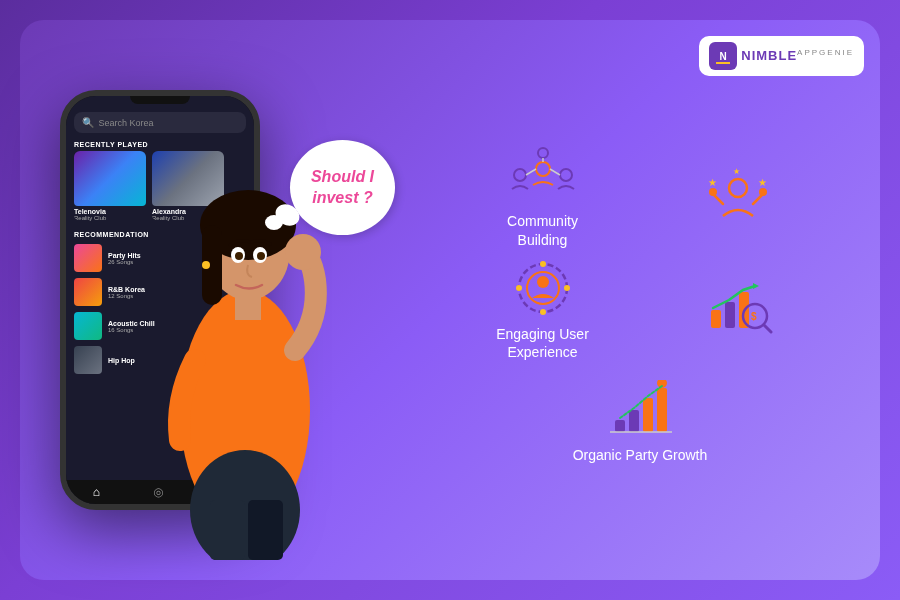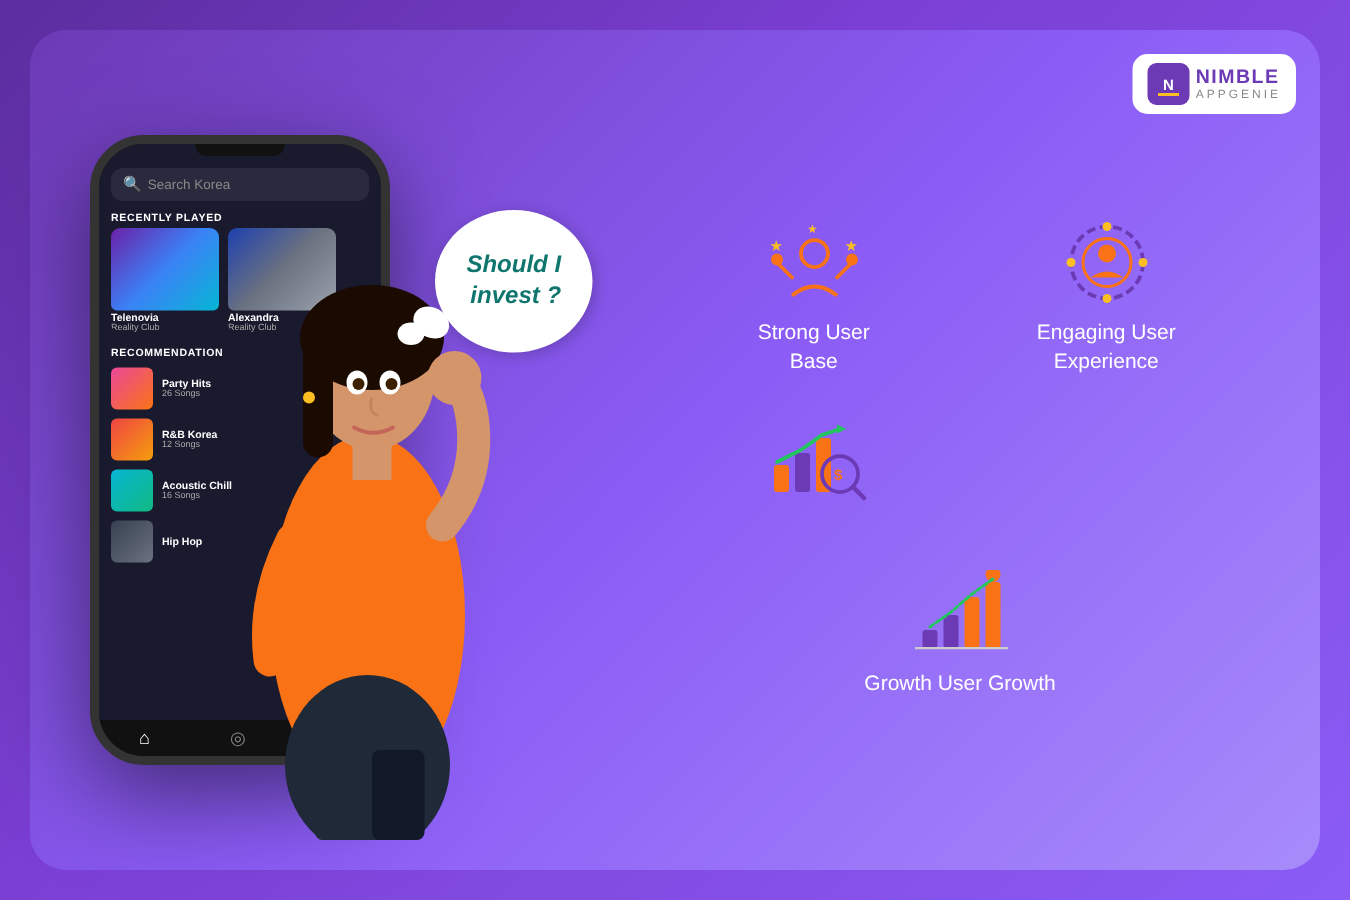--- a/index.html
+++ b/index.html
@@ -45,21 +45,21 @@
       border-radius: 6px;
       display: flex;
       align-items: center;
       justify-content: center;
       color: white;
       font-weight: bold;
       font-size: 14px;
     }
     .logo-text {
       display: flex;
-      flex-direction: column;
+      flex-direction: row;
       line-height: 1.1;
     }
     .logo-text .nimble {
       font-weight: 900;
       font-size: 13px;
       color: #6c3ab5;
       letter-spacing: 1px;
     }
     .logo-text .appgenie {
       font-size: 8px;
@@ -249,26 +249,25 @@
       bottom: 5px;
       left: -25px;
       width: 18px;
       height: 15px;
       background: white;
       border-radius: 50%;
     }
     .bubble-text {
       font-size: 16px;
       font-weight: bold;
-      color: #0f766e;
+      color: #ec4899;
       font-style: italic;
       line-height: 1.3;
       position: relative;
       z-index: 21;
-      text-align: right;
     }
 
     
     .features-section {
       flex: 1;
       display: grid;
       grid-template-columns: 1fr 1fr;
       grid-template-rows: 1fr 1fr 1fr;
       gap: 10px;
       padding: 40px 20px 20px 60px;
@@ -434,40 +433,61 @@
       </svg>
     </div>
 
     <div class="speech-bubble">
       <span class="bubble-text">Should I<br>invest ?</span>
     </div>
   </div>
 
   <div class="features-section">
 
+    <div class="feature-item">
+      <div class="feature-icon">
+        <svg width="70" height="58" viewBox="0 0 70 58" xmlns="http://www.w3.org/2000/svg">
+
+          <circle cx="35" cy="22" r="7" fill="none" stroke="#f97316" stroke-width="2"></circle>
+          <path d="M25 38 Q35 32 45 38" stroke="#f97316" stroke-width="2" fill="none"></path>
+
+          <circle cx="12" cy="28" r="6" fill="none" stroke="#6c3ab5" stroke-width="2"></circle>
+          <path d="M4 42 Q12 36 20 42" stroke="#6c3ab5" stroke-width="2" fill="none"></path>
+
+          <circle cx="58" cy="28" r="6" fill="none" stroke="#6c3ab5" stroke-width="2"></circle>
+          <path d="M50 42 Q58 36 66 42" stroke="#6c3ab5" stroke-width="2" fill="none"></path>
+
+          <circle cx="35" cy="6" r="5" fill="none" stroke="#6c3ab5" stroke-width="2"></circle>
+
+          <line x1="35" y1="15" x2="35" y2="11" stroke="#ccc" stroke-width="1.5"></line>
+          <line x1="28" y1="22" x2="18" y2="28" stroke="#ccc" stroke-width="1.5"></line>
+          <line x1="42" y1="22" x2="52" y2="28" stroke="#ccc" stroke-width="1.5"></line>
+        </svg>
+      </div>
+      <div class="feature-label">Community<br>Building</div>
+    </div>
 
     <div class="feature-item">
       <div class="feature-icon">
         <svg width="70" height="58" viewBox="0 0 70 58" xmlns="http://www.w3.org/2000/svg">
 
           <text x="5" y="20" font-size="10" fill="#fbbf24">★</text>
           <text x="55" y="20" font-size="10" fill="#fbbf24">★</text>
           <text x="30" y="8" font-size="8" fill="#fbbf24">★</text>
 
           <circle cx="35" cy="22" r="9" fill="none" stroke="#f97316" stroke-width="2.5"></circle>
           <path d="M20 50 Q35 38 50 50" stroke="#f97316" stroke-width="2.5" fill="none"></path>
 
           <path d="M20 38 L10 28" stroke="#f97316" stroke-width="2.5" stroke-linecap="round"></path>
           <path d="M50 38 L60 28" stroke="#f97316" stroke-width="2.5" stroke-linecap="round"></path>
 
           <circle cx="10" cy="26" r="4" fill="#f97316"></circle>
           <circle cx="60" cy="26" r="4" fill="#f97316"></circle>
         </svg>
       </div>
-      <div class="feature-label">Strong User<br>Base</div>
     </div>
 
     <div class="feature-item">
       <div class="feature-icon">
         <svg width="70" height="58" viewBox="0 0 70 58" xmlns="http://www.w3.org/2000/svg">
 
           <circle cx="35" cy="28" r="24" fill="none" stroke="#6c3ab5" stroke-width="2.5" stroke-dasharray="6 3"></circle>
 
           <circle cx="35" cy="28" r="16" fill="none" stroke="#f97316" stroke-width="2"></circle>
 
@@ -514,18 +534,18 @@
           <circle cx="57" cy="3" r="5" fill="#f97316"></circle>
 
           <path d="M57 -2 L57 -10" stroke="#22c55e" stroke-width="2" stroke-linecap="round"></path>
           <polygon points="54,-9 57,-14 60,-9" fill="#22c55e"></polygon>
 
           <line x1="5" y1="52" x2="67" y2="52" stroke="#ccc" stroke-width="1.5"></line>
 
           <path d="M15 38 L29 28 L43 16 L57 6" stroke="#22c55e" stroke-width="2" fill="none" stroke-linecap="round" stroke-dasharray="3 2"></path>
         </svg>
       </div>
-      <div class="feature-label">Growth User Growth</div>
+      <div class="feature-label">Organic Party Growth</div>
     </div>
 
   </div>
 
 </div>
 
 </body></html>

